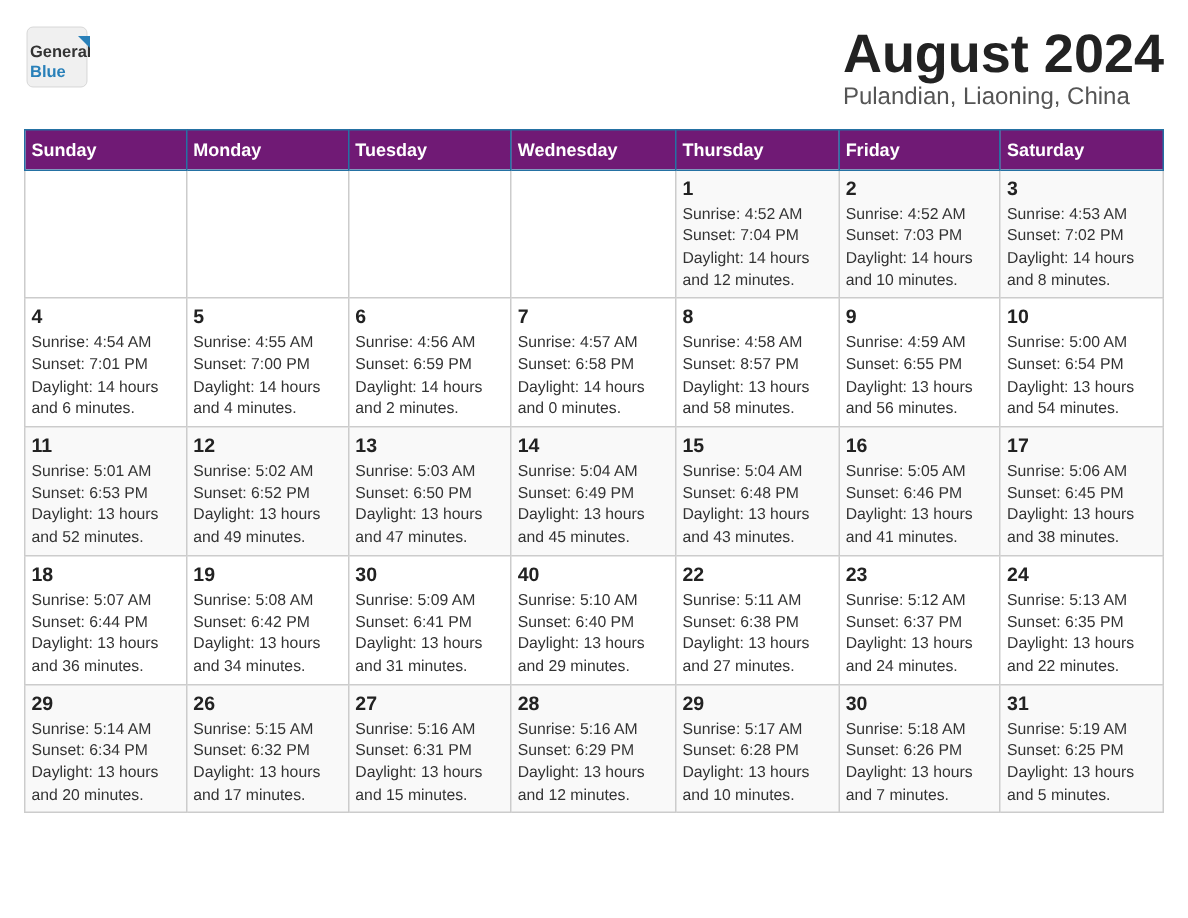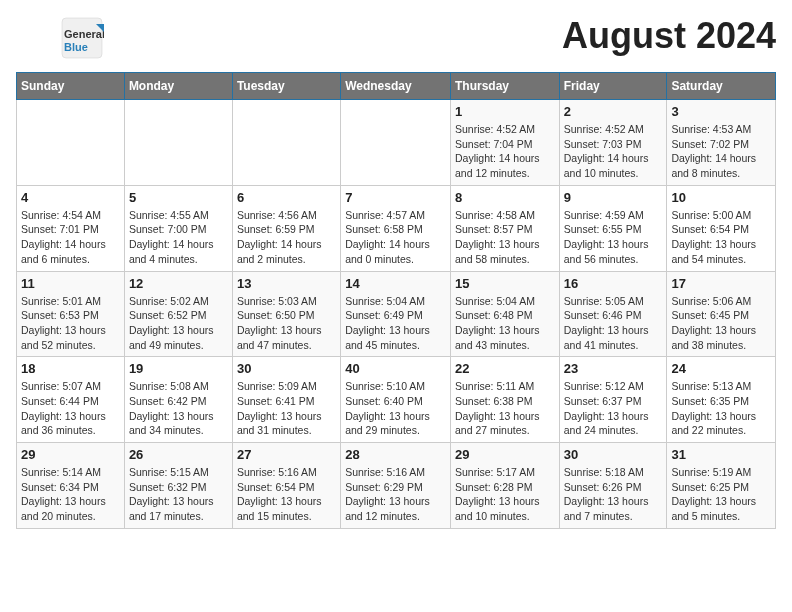--- a/index.html
+++ b/index.html
@@ -13,42 +13,41 @@
     .header {
       display: flex;
       justify-content: space-between;
       align-items: flex-start;
       margin-bottom: 12px;
     }
     .logo {
       display: flex;
       flex-direction: column;
       align-items: center;
-      margin-left: 44px;
     }
     .title-block {
     }
     .title-block h1 {
       font-size: 36px;
       font-weight: bold;
       color: #222;
       line-height: 1.1;
     }
     .title-block h2 {
       font-size: 16px;
       font-weight: normal;
       color: #555;
     }
     table {
       width: 100%;
       border-collapse: collapse;
       font-size: 11px;
     }
     thead tr th {
-      background-color: #737373;
+      background-color: #701a75;
       color: #fff;
       padding: 6px 4px;
       text-align: left;
       font-size: 12px;
       font-weight: bold;
       border: 1px solid #2471a3;
     }
     tbody tr td {
       border: 1px solid #ccc;
       vertical-align: top;
@@ -85,20 +84,21 @@
           <rect x="2" y="2" width="40" height="40" rx="4" fill="#f0f0f0" stroke="#ccc" stroke-width="0.5"></rect>
           <text x="4" y="22" font-size="11" font-weight="bold" fill="#333" font-family="Arial">General</text>
           <text x="4" y="35" font-size="11" font-weight="bold" fill="#2980b9" font-family="Arial">Blue</text>
           <polygon points="36,8 44,16 44,8" fill="#2980b9"></polygon>
         </svg>
       </div>
     </div>
   </div>
   <div class="title-block">
     <h1>August 2024</h1>
+    <h2>Pulandian, Liaoning, China</h2>
   </div>
 </div>
 
 <table>
   <thead>
     <tr id="header-row">
         <th>Sunday</th>
         <th>Monday</th>
         <th>Tuesday</th>
         <th>Wednesday</th>
@@ -273,21 +273,21 @@
         </td>
         <td>
           <span class="day-num">26</span>
           <div class="day-info">Sunrise: 5:15 AM
 Sunset: 6:32 PM
 Daylight: 13 hours and 17 minutes.</div>
         </td>
         <td>
           <span class="day-num">27</span>
           <div class="day-info">Sunrise: 5:16 AM
-Sunset: 6:54 PM
+Sunset: 6:31 PM
 Daylight: 13 hours and 15 minutes.</div>
         </td>
         <td>
           <span class="day-num">28</span>
           <div class="day-info">Sunrise: 5:16 AM
 Sunset: 6:29 PM
 Daylight: 13 hours and 12 minutes.</div>
         </td>
         <td>
           <span class="day-num">29</span>

